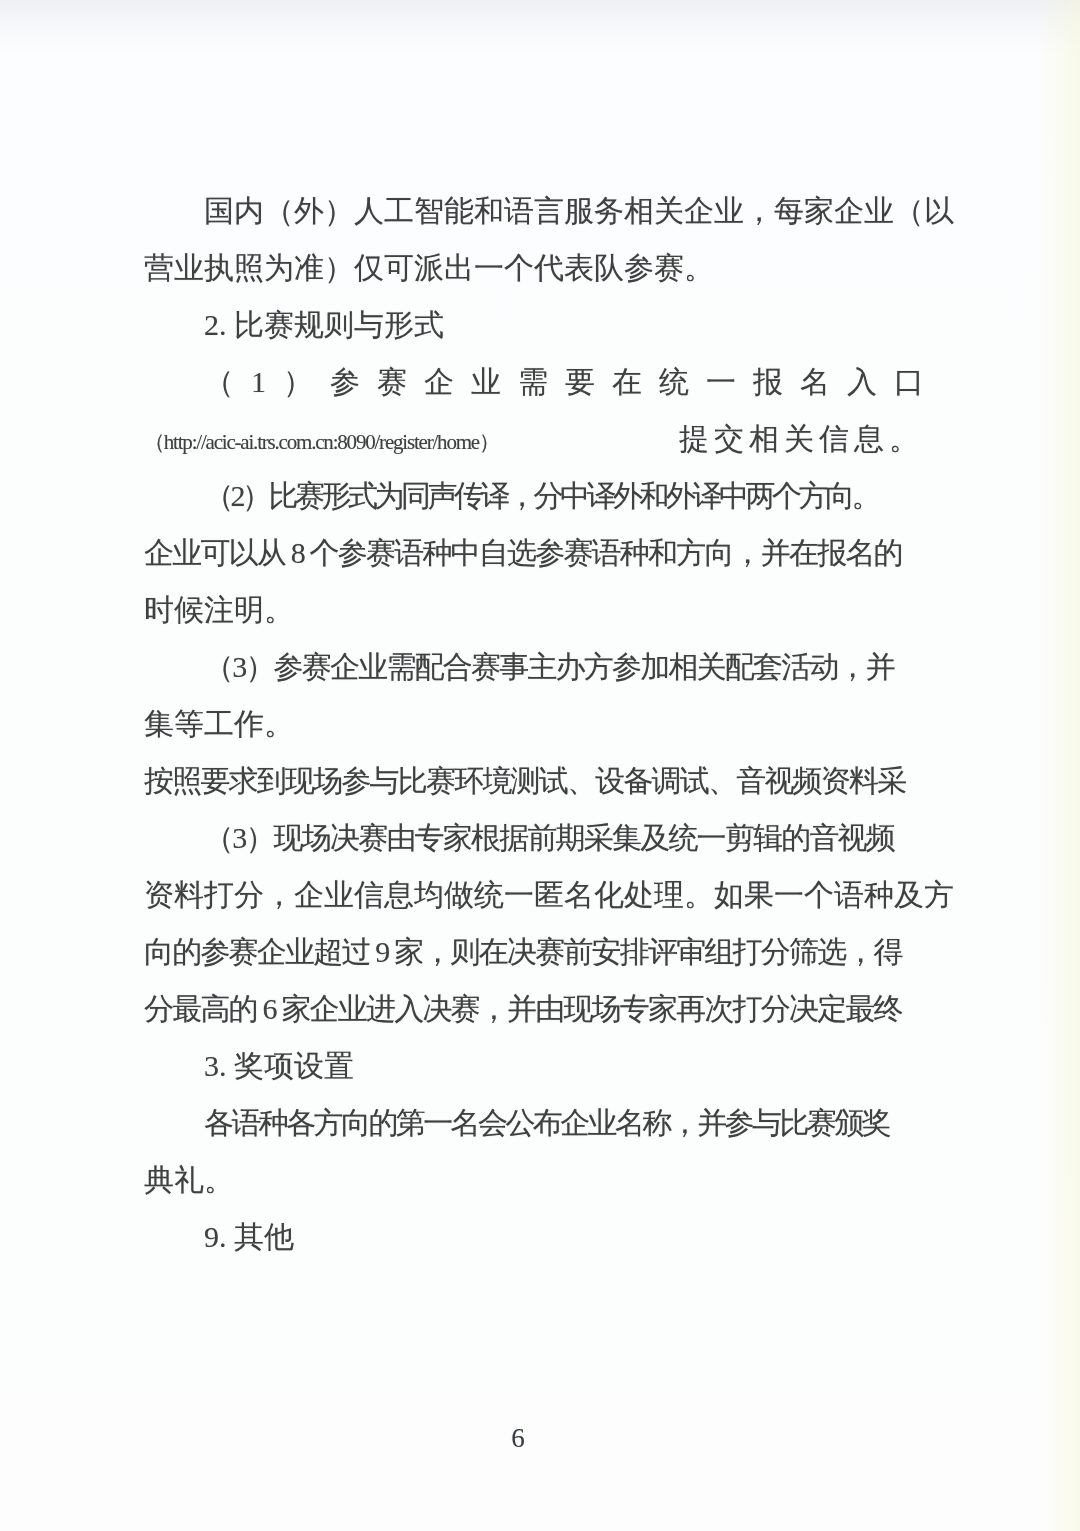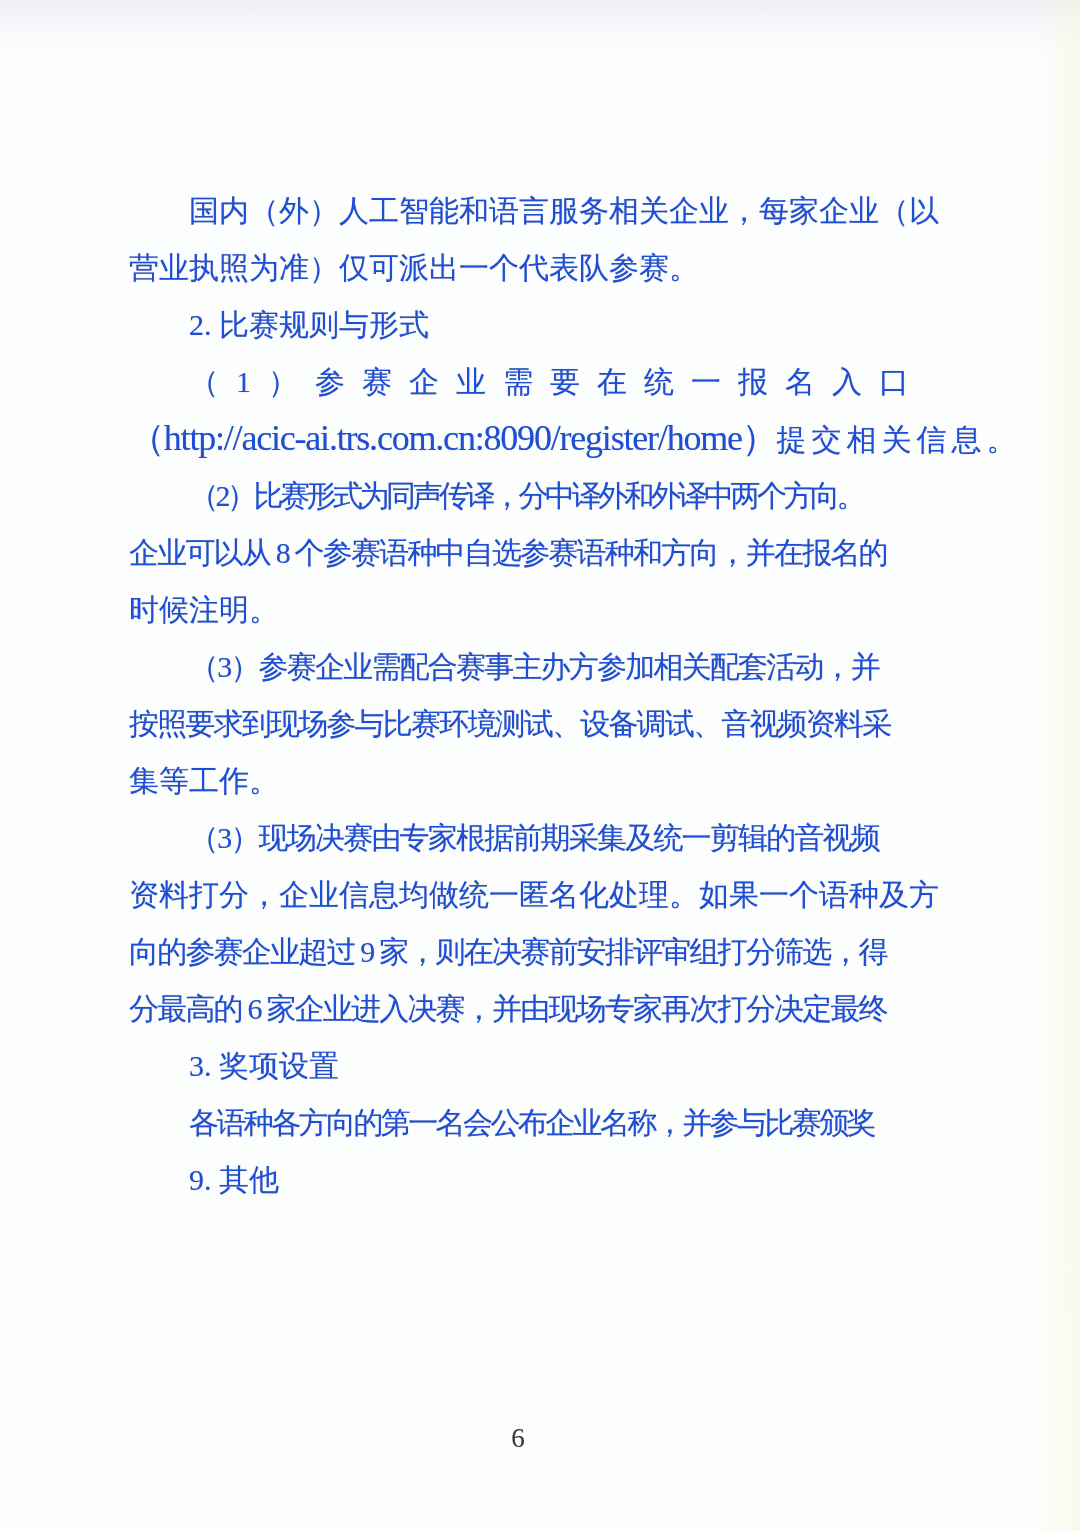--- a/index.html
+++ b/index.html
@@ -15,24 +15,24 @@
   .photo-tint {
     position: absolute;
     inset: 0;
     background:
       linear-gradient(90deg, rgba(248,248,230,0) 96%, rgba(246,246,218,0.55) 100%),
       linear-gradient(180deg, #edeff4 0px, #f6f7fa 22px, #fcfdfe 55px, #fdfdfd 100%);
     pointer-events: none;
   }
   .body-text {
     position: absolute;
-    left: 129px;
+    left: 144px;
     top: 182px;
     width: 780px;
-    color: #1d4ed8;
+    color: #404040;
     font-size: 30px;
     text-shadow: 0 0 1px rgba(52,52,60,0.35);
   }
   .line {
     height: 57px;
     line-height: 57px;
     white-space: nowrap;
   }
   .indent { padding-left: 60px; }
   
@@ -45,21 +45,21 @@
   
   .c1 { letter-spacing: -1.8px; }
   .c2 { letter-spacing: -2.6px; }
   .c3 { letter-spacing: -3.5px; }
   
   .split {
     display: flex;
     justify-content: space-between;
     align-items: baseline;
   }
-  .url { font-size: 36px; letter-spacing: -1.2px; }
+  .url { font-size: 21px; letter-spacing: -1.2px; }
   .spread { letter-spacing: 5px; }
   .page-number {
     position: absolute;
     left: 0;
     top: 1418px;
     width: 1036px;
     text-align: center;
     font-size: 27px;
     line-height: 40px;
     color: #3a3a42;
@@ -77,24 +77,25 @@
     <div class="line indent">2. 比赛规则与形式</div>
     <div class="line indent stretch">（1）参赛企业需要在统一报名入口</div>
     <div class="line split">
       <span class="url">（http://acic-ai.trs.com.cn:8090/register/home）</span>
       <span class="spread">提交相关信息。</span>
     </div>
     <div class="line indent c3">（2）比赛形式为同声传译，分中译外和外译中两个方向。</div>
     <div class="line c1">企业可以从 8 个参赛语种中自选参赛语种和方向，并在报名的</div>
     <div class="line">时候注明。</div>
     <div class="line indent c1">（3）参赛企业需配合赛事主办方参加相关配套活动，并</div>
+    <div class="line">集等工作。</div>
     <div class="line c1">按照要求到现场参与比赛环境测试、设备调试、音视频资料采</div>
-    <div class="line">集等工作。</div>
     <div class="line indent c1">（3）现场决赛由专家根据前期采集及统一剪辑的音视频</div>
     <div class="line">资料打分，企业信息均做统一匿名化处理。如果一个语种及方</div>
     <div class="line c1">向的参赛企业超过 9 家，则在决赛前安排评审组打分筛选，得</div>
     <div class="line c1">分最高的 6 家企业进入决赛，并由现场专家再次打分决定最终</div>
     <div class="line indent">3. 奖项设置</div>
     <div class="line indent c2">各语种各方向的第一名会公布企业名称，并参与比赛颁奖</div>
+    <div class="line">典礼。</div>
     <div class="line indent">9. 其他</div>
   </div>
 
 <div class="page-number">6</div>
 
 </body></html>

